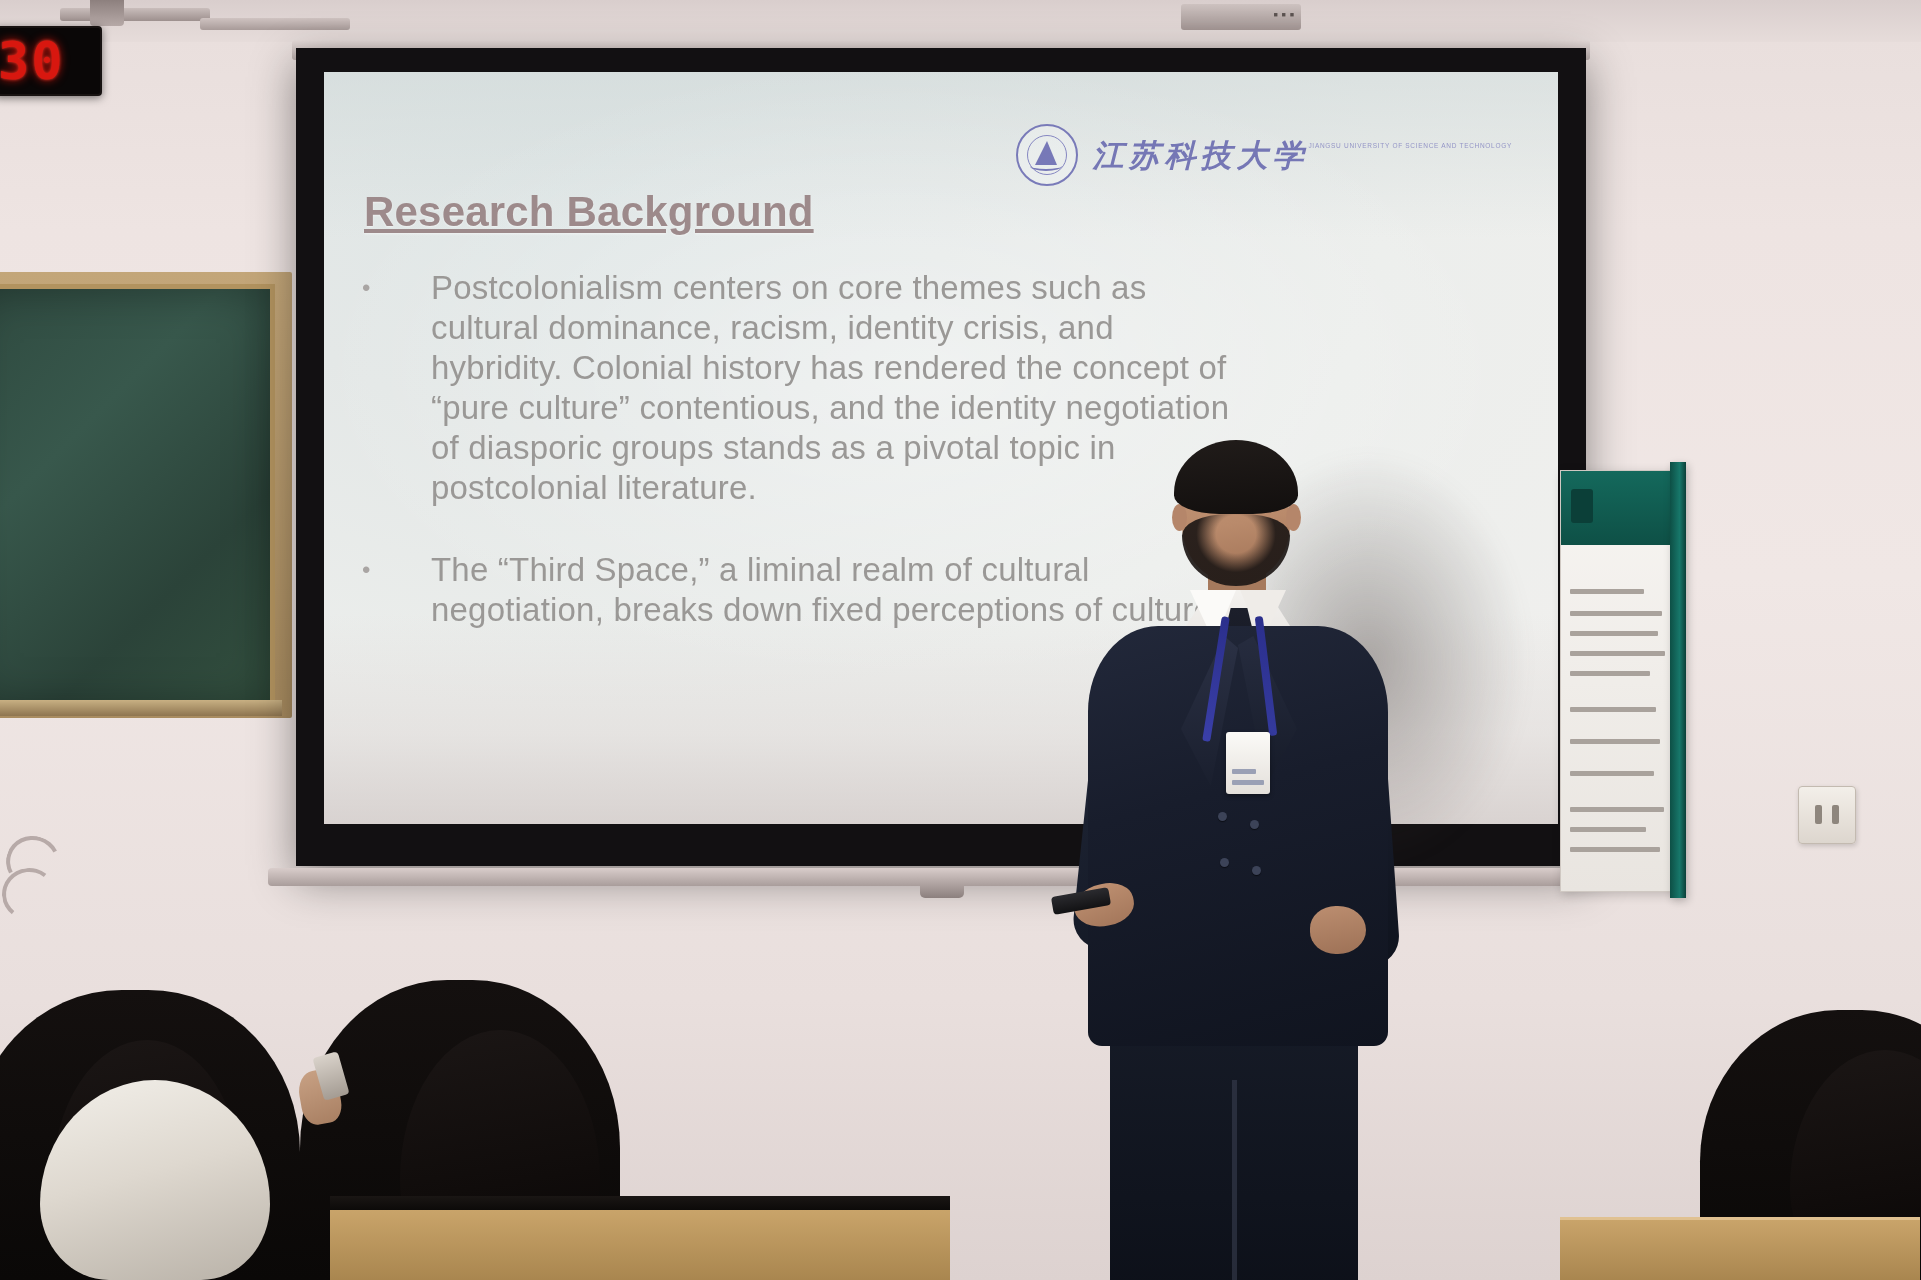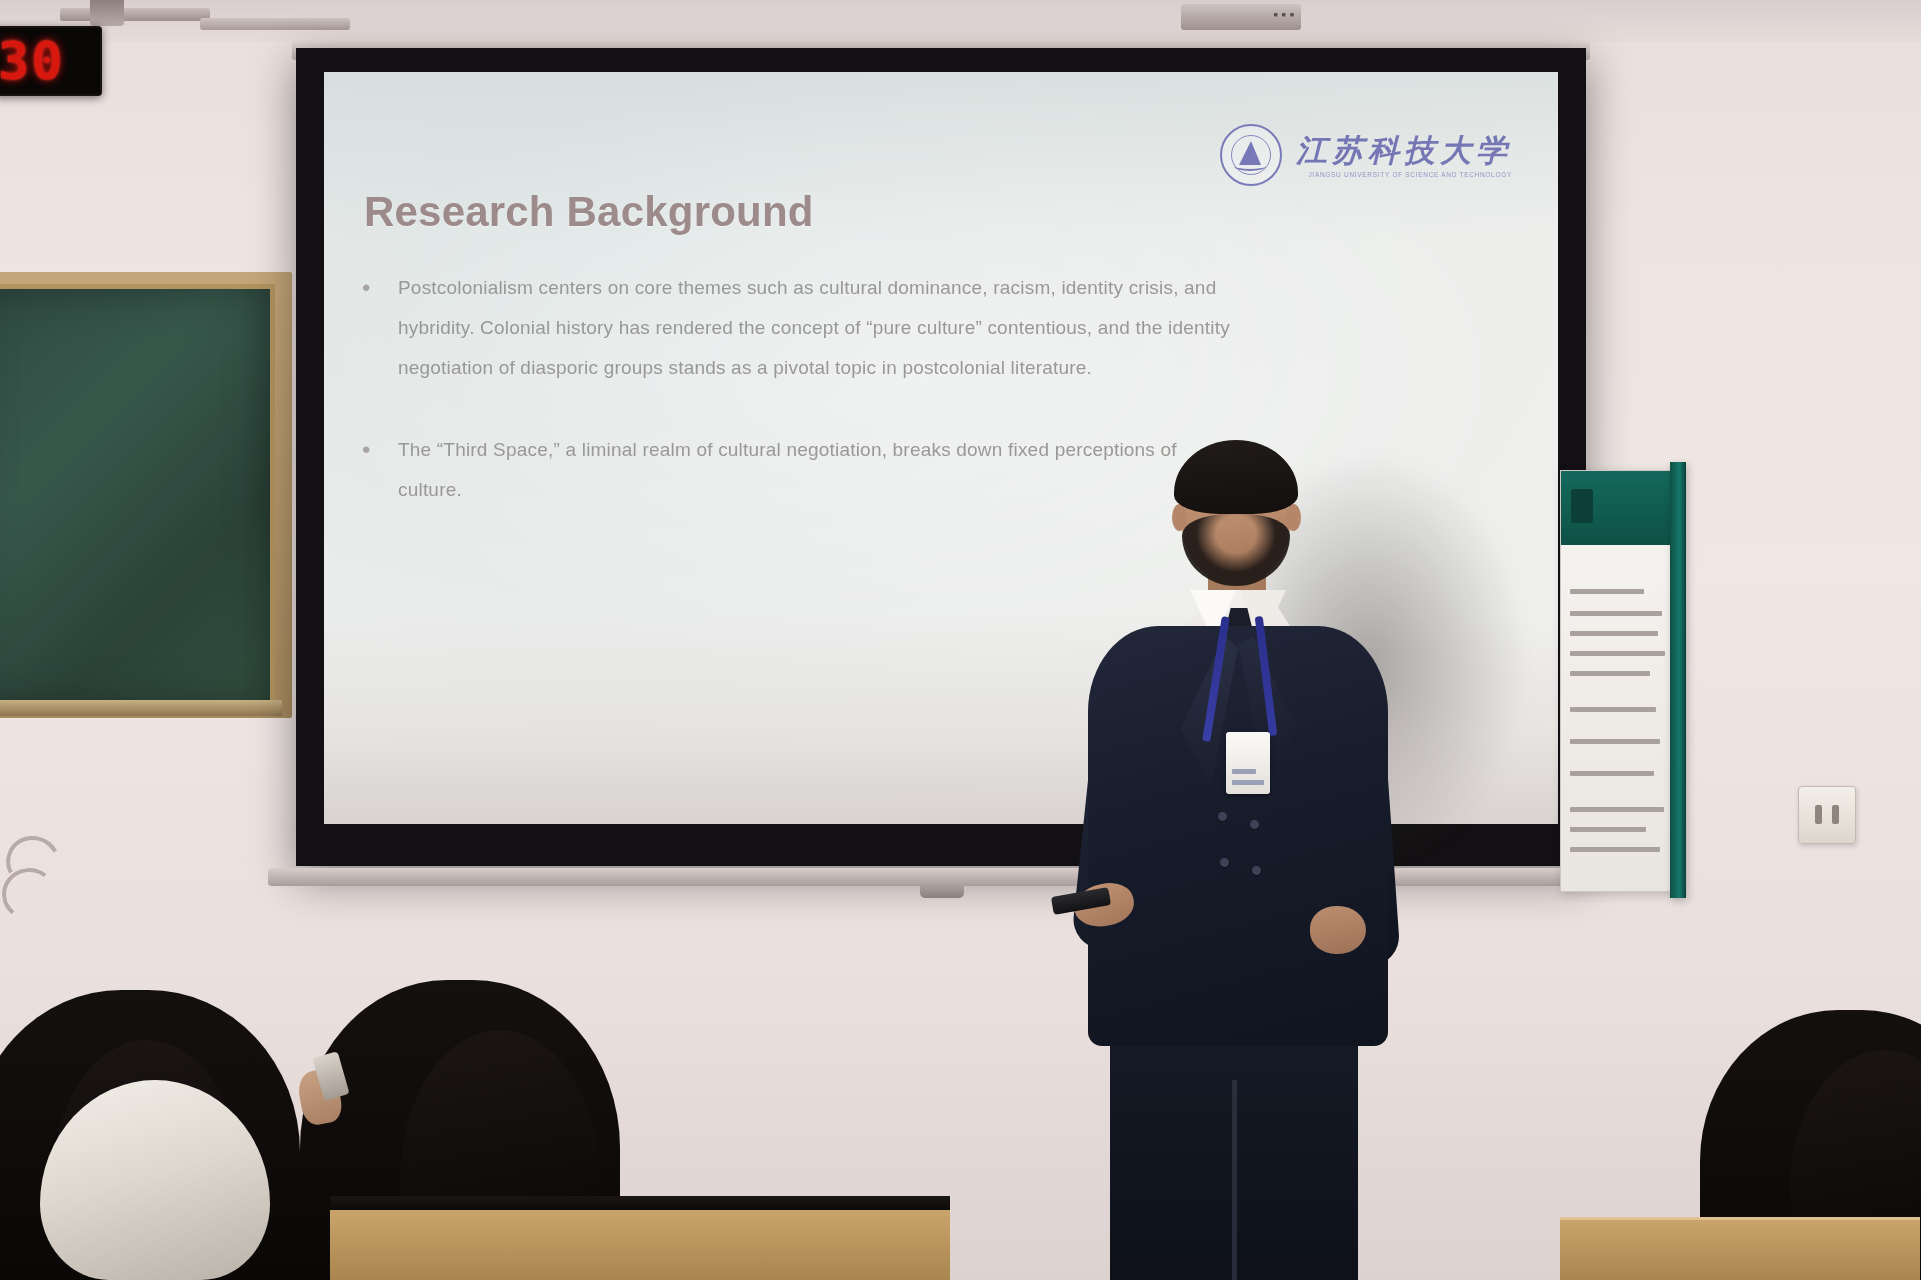--- a/index.html
+++ b/index.html
@@ -158,20 +158,21 @@
   
   .slide-title {
     position: absolute;
     left: 40px; top: 88px;
     font-size: 42px;
     font-weight: 700;
     color: #9d8a8b;
     letter-spacing: .2px;
     text-shadow: 0 1px 2px rgba(255,255,255,.5);
     z-index: 4;
+    text-decoration: underline;
   }
   .bullets {
     position: absolute;
     left: 32px; top: 196px;
     width: 880px;
     z-index: 4;
   }
   .bullet {
     display: flex;
     margin-bottom: 42px;
@@ -179,24 +180,25 @@
   .bullet .dot {
     flex: 0 0 36px;
     color: #a9a5a3;
     font-size: 24px;
     line-height: 40px;
     text-align: left;
     padding-left: 6px;
   }
   .bullet .btext {
     flex: 1 1 auto;
-    font-size: 19px;
+    font-size: 33px;
     line-height: 40px;
     color: #9a9896;
     letter-spacing: .2px;
+    margin-left: 33px;
   }
 
   
   .logo {
     position: absolute;
     right: 46px; top: 52px;
     display: flex;
     align-items: center;
     gap: 14px;
     z-index: 4;
@@ -220,21 +222,21 @@
     width: 0; height: 0;
     border-left: 12px solid transparent;
     border-right: 10px solid transparent;
     border-bottom: 24px solid #6c6db3;
   }
   .logo .seal .wave {
     position:absolute; left: 12px; bottom: 13px; width: 32px; height: 8px;
     border-bottom: 2.5px solid #6c6db3;
     border-radius: 0 0 50% 50%;
   }
-  .logo .names { display: flex; flex-direction: column; text-align: right; }
+  .logo .names { display: flex; flex-direction: row; }
   .logo .cn {
     font-family: "DejaVu Serif", serif;
     font-size: 31px;
     font-style: italic;
     font-weight: 700;
     color: #6a6bb0;
     letter-spacing: 5px;
     line-height: 34px;
     white-space: nowrap;
   }

